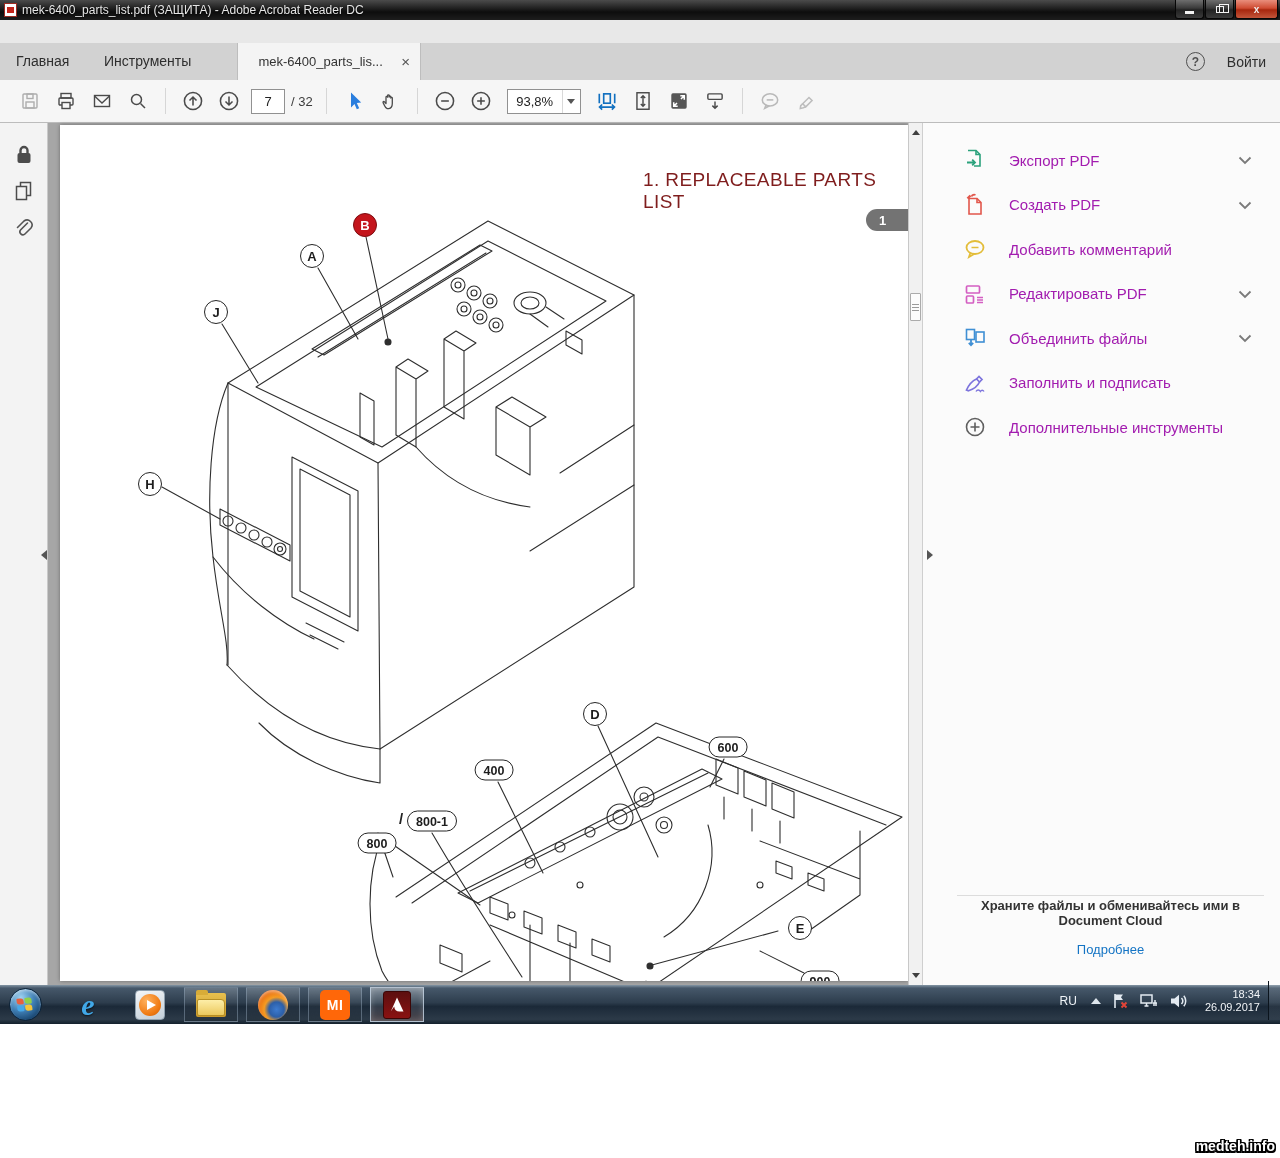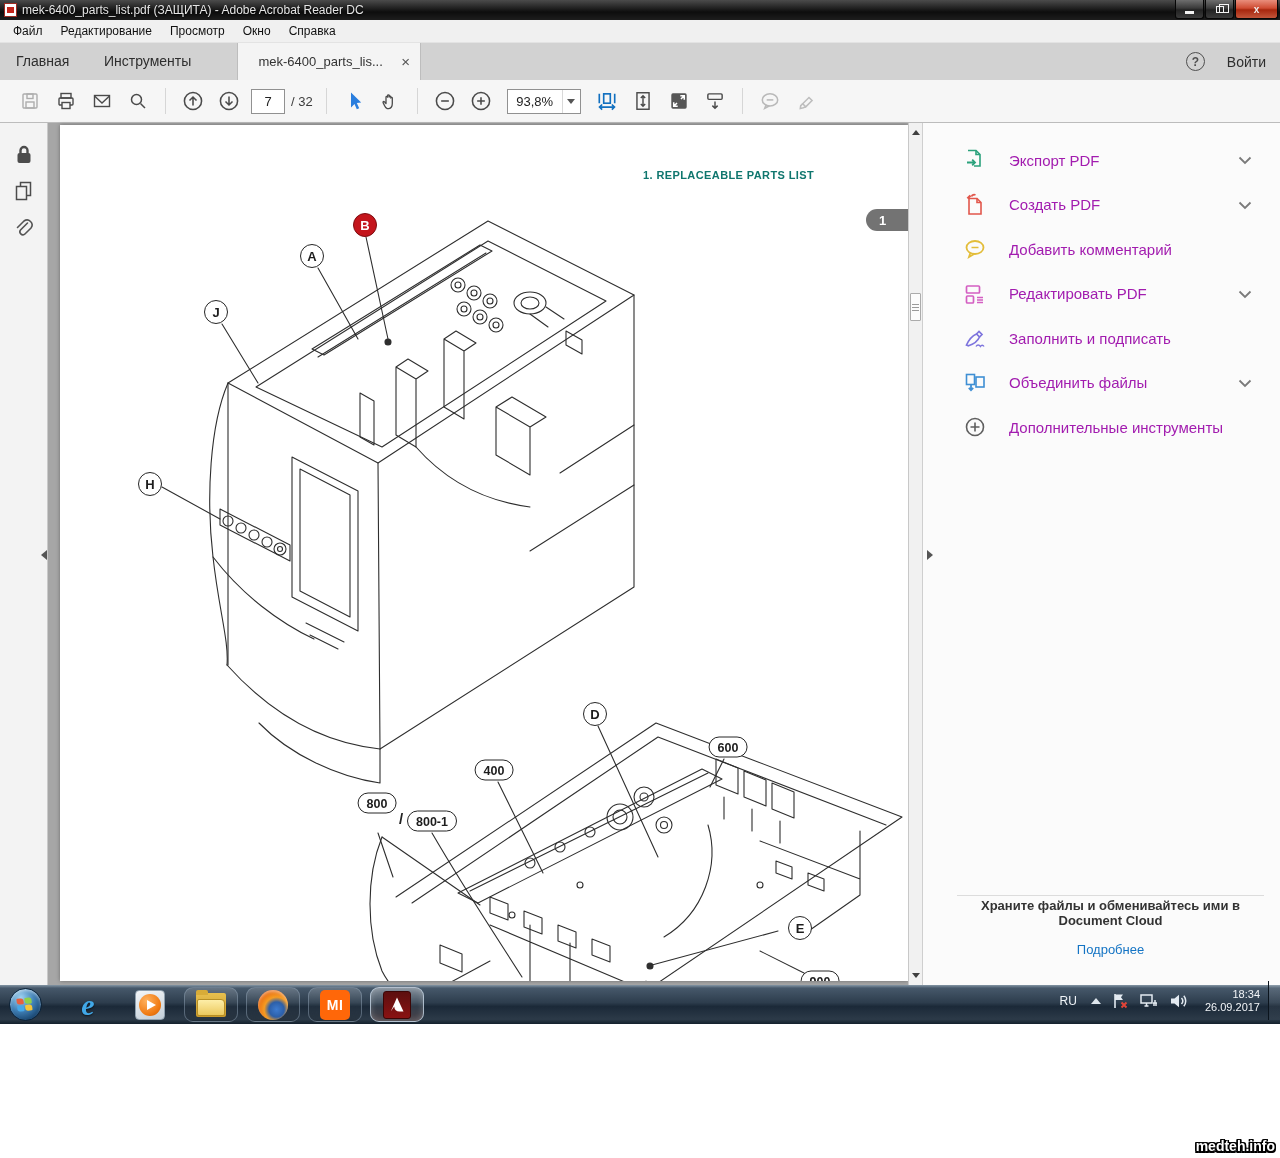--- a/index.html
+++ b/index.html
@@ -61,21 +61,21 @@
   .main { position:absolute; left:0; top:123px; width:1280px; height:862px; background:#a6a6a6; }
   .leftstrip { position:absolute; left:0; top:0; width:48px; height:862px; background:#f3f3f3; border-right:1px solid #c9c9c9; }
   .leftstrip .strip-icon { position:absolute; left:12px; }
   .collapse-left { position:absolute; right:-1px; top:424px; width:9px; height:16px; display:flex; align-items:center; justify-content:center; }
   .tri-left { width:0; height:0; border-top:5px solid transparent; border-bottom:5px solid transparent; border-right:6px solid #555; }
   .tri-right { width:0; height:0; border-top:5px solid transparent; border-bottom:5px solid transparent; border-left:6px solid #555; }
 
   .docpane { position:absolute; left:48px; top:0; width:874px; height:862px; background:#a6a6a6; }
   .page { position:absolute; left:12px; top:2px; width:848px; height:856px; background:#fff; overflow:hidden;
     box-shadow:0 0 4px rgba(0,0,0,.35); }
-  .doc-heading { position:absolute; left:583px; top:44px; font-size:11px; font-weight:700; letter-spacing:.4px; color:#0f766e; }
+  .doc-heading { position:absolute; left:583px; top:44px; font-size:19px; font-weight:400; letter-spacing:.4px; color:#7f1d1d; }
   .page-corner-tab { position:absolute; left:806px; top:84px; width:42px; height:22px; background:#737373;
     border-radius:11px 0 0 11px; color:#fff; font-size:13px; font-weight:bold; display:flex; align-items:center; padding-left:13px; }
 
   .diagram-svg { position:absolute; left:0; top:0; }
 
   .callout { position:absolute; transform:translate(-50%,-50%); background:#fff; border:1.4px solid #262626;
     color:#1d1d1d; font-weight:bold; display:flex; align-items:center; justify-content:center; }
   .callout.circle { width:24px; height:24px; border-radius:50%; font-size:13px; }
   .callout.oval { height:21px; border-radius:11px; font-size:12.5px; padding:0 8px; }
   .callout.red { background:#c4151c; border-color:#7e0d11; color:#fff; }
@@ -99,21 +99,21 @@
   .panel-label { font-size:15px; color:#a21caf; margin-left:22px; flex:1; }
   .panel-chevron { margin-right:28px; }
   .panel-promo { position:absolute; left:34px; right:16px; top:772px; border-top:1px solid #dcdcdc; padding-top:2px; text-align:center; }
   .promo-line { font-size:13px; font-weight:bold; color:#333; line-height:15px; }
   .promo-link { display:inline-block; margin-top:14px; font-size:13px; color:#1474c4; }
 
   
   .taskbar { position:absolute; left:0; top:985px; width:1280px; height:39px;
     background:linear-gradient(180deg,#8496a5 0%,#46586a 8%,#2d3d4d 45%,#1b2938 55%,#2c3a48 88%,#13202c 100%); }
   .tb-item { position:absolute; top:2px; height:35px; display:flex; align-items:center; justify-content:center; }
-  .tb-btn { border:1px solid rgba(150,170,190,.45); border-radius:9px;
+  .tb-btn { border:1px solid rgba(150,170,190,.45); border-radius:0;
     background:linear-gradient(180deg,rgba(255,255,255,.18),rgba(255,255,255,.04) 50%,rgba(0,0,0,.12)); }
   .tb-btn.active { border-color:rgba(200,215,230,.8); background:linear-gradient(180deg,rgba(255,255,255,.32),rgba(255,255,255,.10) 50%,rgba(255,120,80,.14)); box-shadow:inset 0 0 6px rgba(255,255,255,.25); }
   .start-orb { left:6px; width:38px; }
   .orb { width:33px; height:33px; border-radius:50%;
     background:radial-gradient(circle at 35% 28%, #9fd3f2 0%, #3f7fb5 45%, #1c4a75 75%, #0d2c4b 100%);
     border:1px solid #0b2238; display:flex; align-items:center; justify-content:center; box-shadow:inset 0 2px 3px rgba(255,255,255,.5); }
   .win-flag { width:16px; height:14px; display:grid; grid-template-columns:7px 7px; grid-template-rows:6px 6px; gap:1px; transform:rotate(-6deg); }
   .win-flag i { border-radius:1px 3px 1px 3px; }
   .win-flag i:nth-child(1){ background:#e8603f; } .win-flag i:nth-child(2){ background:#8fd04a; }
   .win-flag i:nth-child(3){ background:#47a8e8; } .win-flag i:nth-child(4){ background:#f5c53a; }
@@ -164,27 +164,20 @@
           </div>
       <div class="win-btn">
             <span class="win-glyph-restore"></span>
           </div>
       <div class="win-btn close">
             <span>x</span>
           </div>
     </div>
   </div>
 
-  <div class="menubar">
-    <span class="menu-item">Файл</span>
-    <span class="menu-item">Редактирование</span>
-    <span class="menu-item">Просмотр</span>
-    <span class="menu-item">Окно</span>
-    <span class="menu-item">Справка</span>
-  </div>
 
   <div class="tabbar">
     <span class="tab-flat tab-home">Главная</span>
     <span class="tab-flat tab-tools">Инструменты</span>
     <div class="tab-doc">
       <span class="tab-doc-label">mek-6400_parts_lis...</span>
       <span class="tab-close">×</span>
     </div>
     <div class="tabbar-right">
       <div class="help-circle">?</div>
@@ -466,21 +459,21 @@
           </g>
         </svg>
 
         <div class="callout circle" style="left:252px; top:131px">A</div>
         <div class="callout circle red" style="left:305px; top:100px">B</div>
         <div class="callout circle" style="left:156px; top:187px">J</div>
         <div class="callout circle" style="left:90px; top:359px">H</div>
         <div class="callout circle" style="left:535px; top:589px">D</div>
         <div class="callout oval" style="left:668px; top:622px">600</div>
         <div class="callout oval" style="left:434px; top:645px">400</div>
-        <div class="callout oval" style="left:317px; top:678px">800</div>
+        <div class="callout oval" style="left:317px; top:718px">800</div>
         <div class="callout-slash" style="left:341px; top:693px">/</div>
         <div class="callout oval" style="left:372px; top:696px">800-1</div>
         <div class="callout circle" style="left:740px; top:803px">E</div>
         <div class="callout oval" style="left:760px; top:856px">900</div>
       </div>
 
       <div class="vscroll">
         <div class="scroll-arrow up">
               <i class="tri-up"></i>
             </div>
@@ -559,44 +552,44 @@
           </span>
           <span class="panel-label">Редактировать PDF</span>
           <span class="panel-chevron"><svg width="14" height="9" viewBox="0 0 14 9">
                   <polyline points="1.5,1.5 7,7 12.5,1.5" fill="none" stroke="#7a7a7a" stroke-width="1.8"></polyline>
                 </svg></span>
         </div>
 
         <div class="panel-item">
           <span class="panel-ico">
             <svg width="24" height="24" viewBox="0 0 24 24">
+                  <g fill="none" stroke="#3f8fd4" stroke-width="1.6">
+                    <rect x="3.5" y="3.5" width="8" height="10"></rect>
+                    <rect x="13" y="6" width="8" height="10" fill="#fbfbfb"></rect>
+                    <path d="M8,14 V19 M5.8,16.8 L8,19.2 L10.2,16.8" stroke-width="1.8"></path>
+                  </g>
+                </svg>
+          </span>
+          <span class="panel-label">Объединить файлы</span>
+          <span class="panel-chevron"><svg width="14" height="9" viewBox="0 0 14 9">
+                  <polyline points="1.5,1.5 7,7 12.5,1.5" fill="none" stroke="#7a7a7a" stroke-width="1.8"></polyline>
+                </svg></span>
+        </div>
+
+        <div class="panel-item">
+          <span class="panel-ico">
+            <svg width="24" height="24" viewBox="0 0 24 24">
                   <g fill="none" stroke="#7d74dd" stroke-width="1.7">
                     <path d="M3.5,19 C6,13.5 10,9.5 13.5,8 l3,3 C15,14.5 11,18 5.5,19.8 Z"></path>
                     <path d="M13.5,8 l2.5,-2.5 3,3 L16.5,11"></path>
                     <path d="M13,20.5 c1.2,-2 3.2,-2 4.4,0 c1,-1.6 2.6,-1.6 3.6,0" stroke-width="1.4"></path>
                   </g>
                 </svg>
           </span>
           <span class="panel-label">Заполнить и подписать</span>
-        </div>
-
-        <div class="panel-item">
-          <span class="panel-ico">
-            <svg width="24" height="24" viewBox="0 0 24 24">
-                  <g fill="none" stroke="#3f8fd4" stroke-width="1.6">
-                    <rect x="3.5" y="3.5" width="8" height="10"></rect>
-                    <rect x="13" y="6" width="8" height="10" fill="#fbfbfb"></rect>
-                    <path d="M8,14 V19 M5.8,16.8 L8,19.2 L10.2,16.8" stroke-width="1.8"></path>
-                  </g>
-                </svg>
-          </span>
-          <span class="panel-label">Объединить файлы</span>
-          <span class="panel-chevron"><svg width="14" height="9" viewBox="0 0 14 9">
-                  <polyline points="1.5,1.5 7,7 12.5,1.5" fill="none" stroke="#7a7a7a" stroke-width="1.8"></polyline>
-                </svg></span>
         </div>
 
         <div class="panel-item">
           <span class="panel-ico">
             <svg width="24" height="24" viewBox="0 0 24 24">
                   <g fill="none" stroke="#5f5f5f" stroke-width="1.6">
                     <circle cx="12" cy="12" r="8.5"></circle>
                     <path d="M12,7.5 V16.5 M7.5,12 H16.5"></path>
                   </g>
                 </svg>

